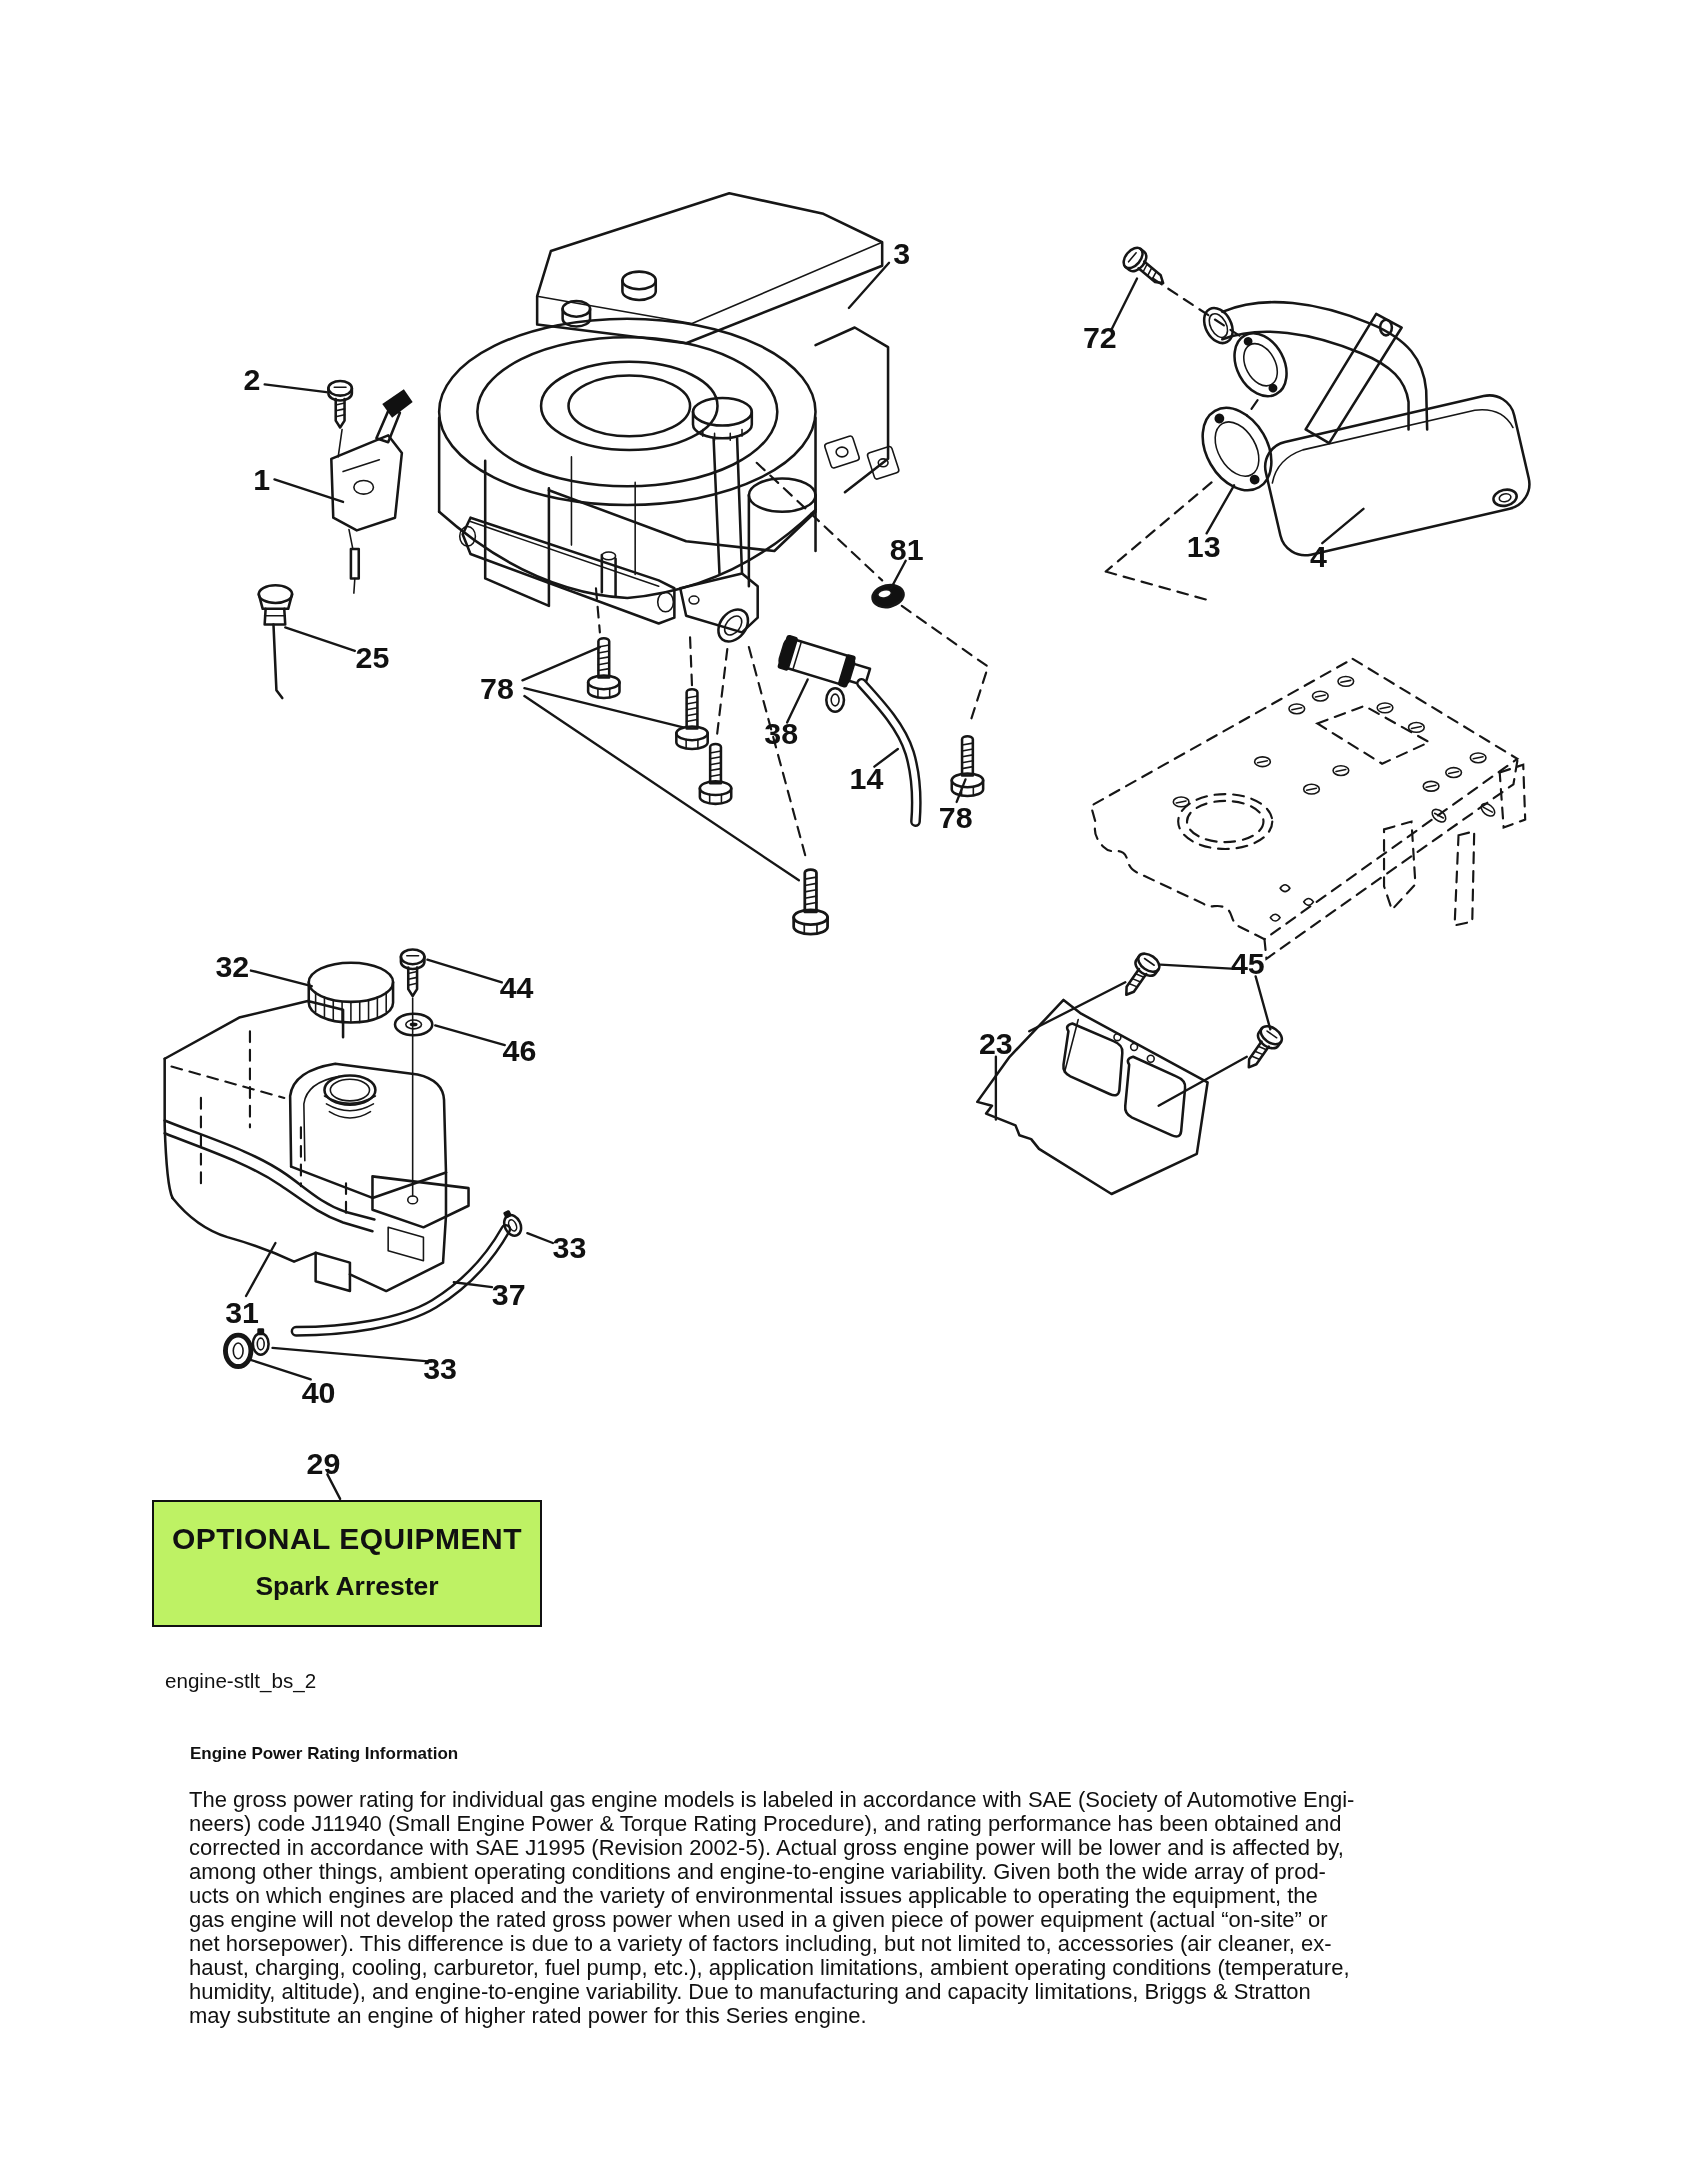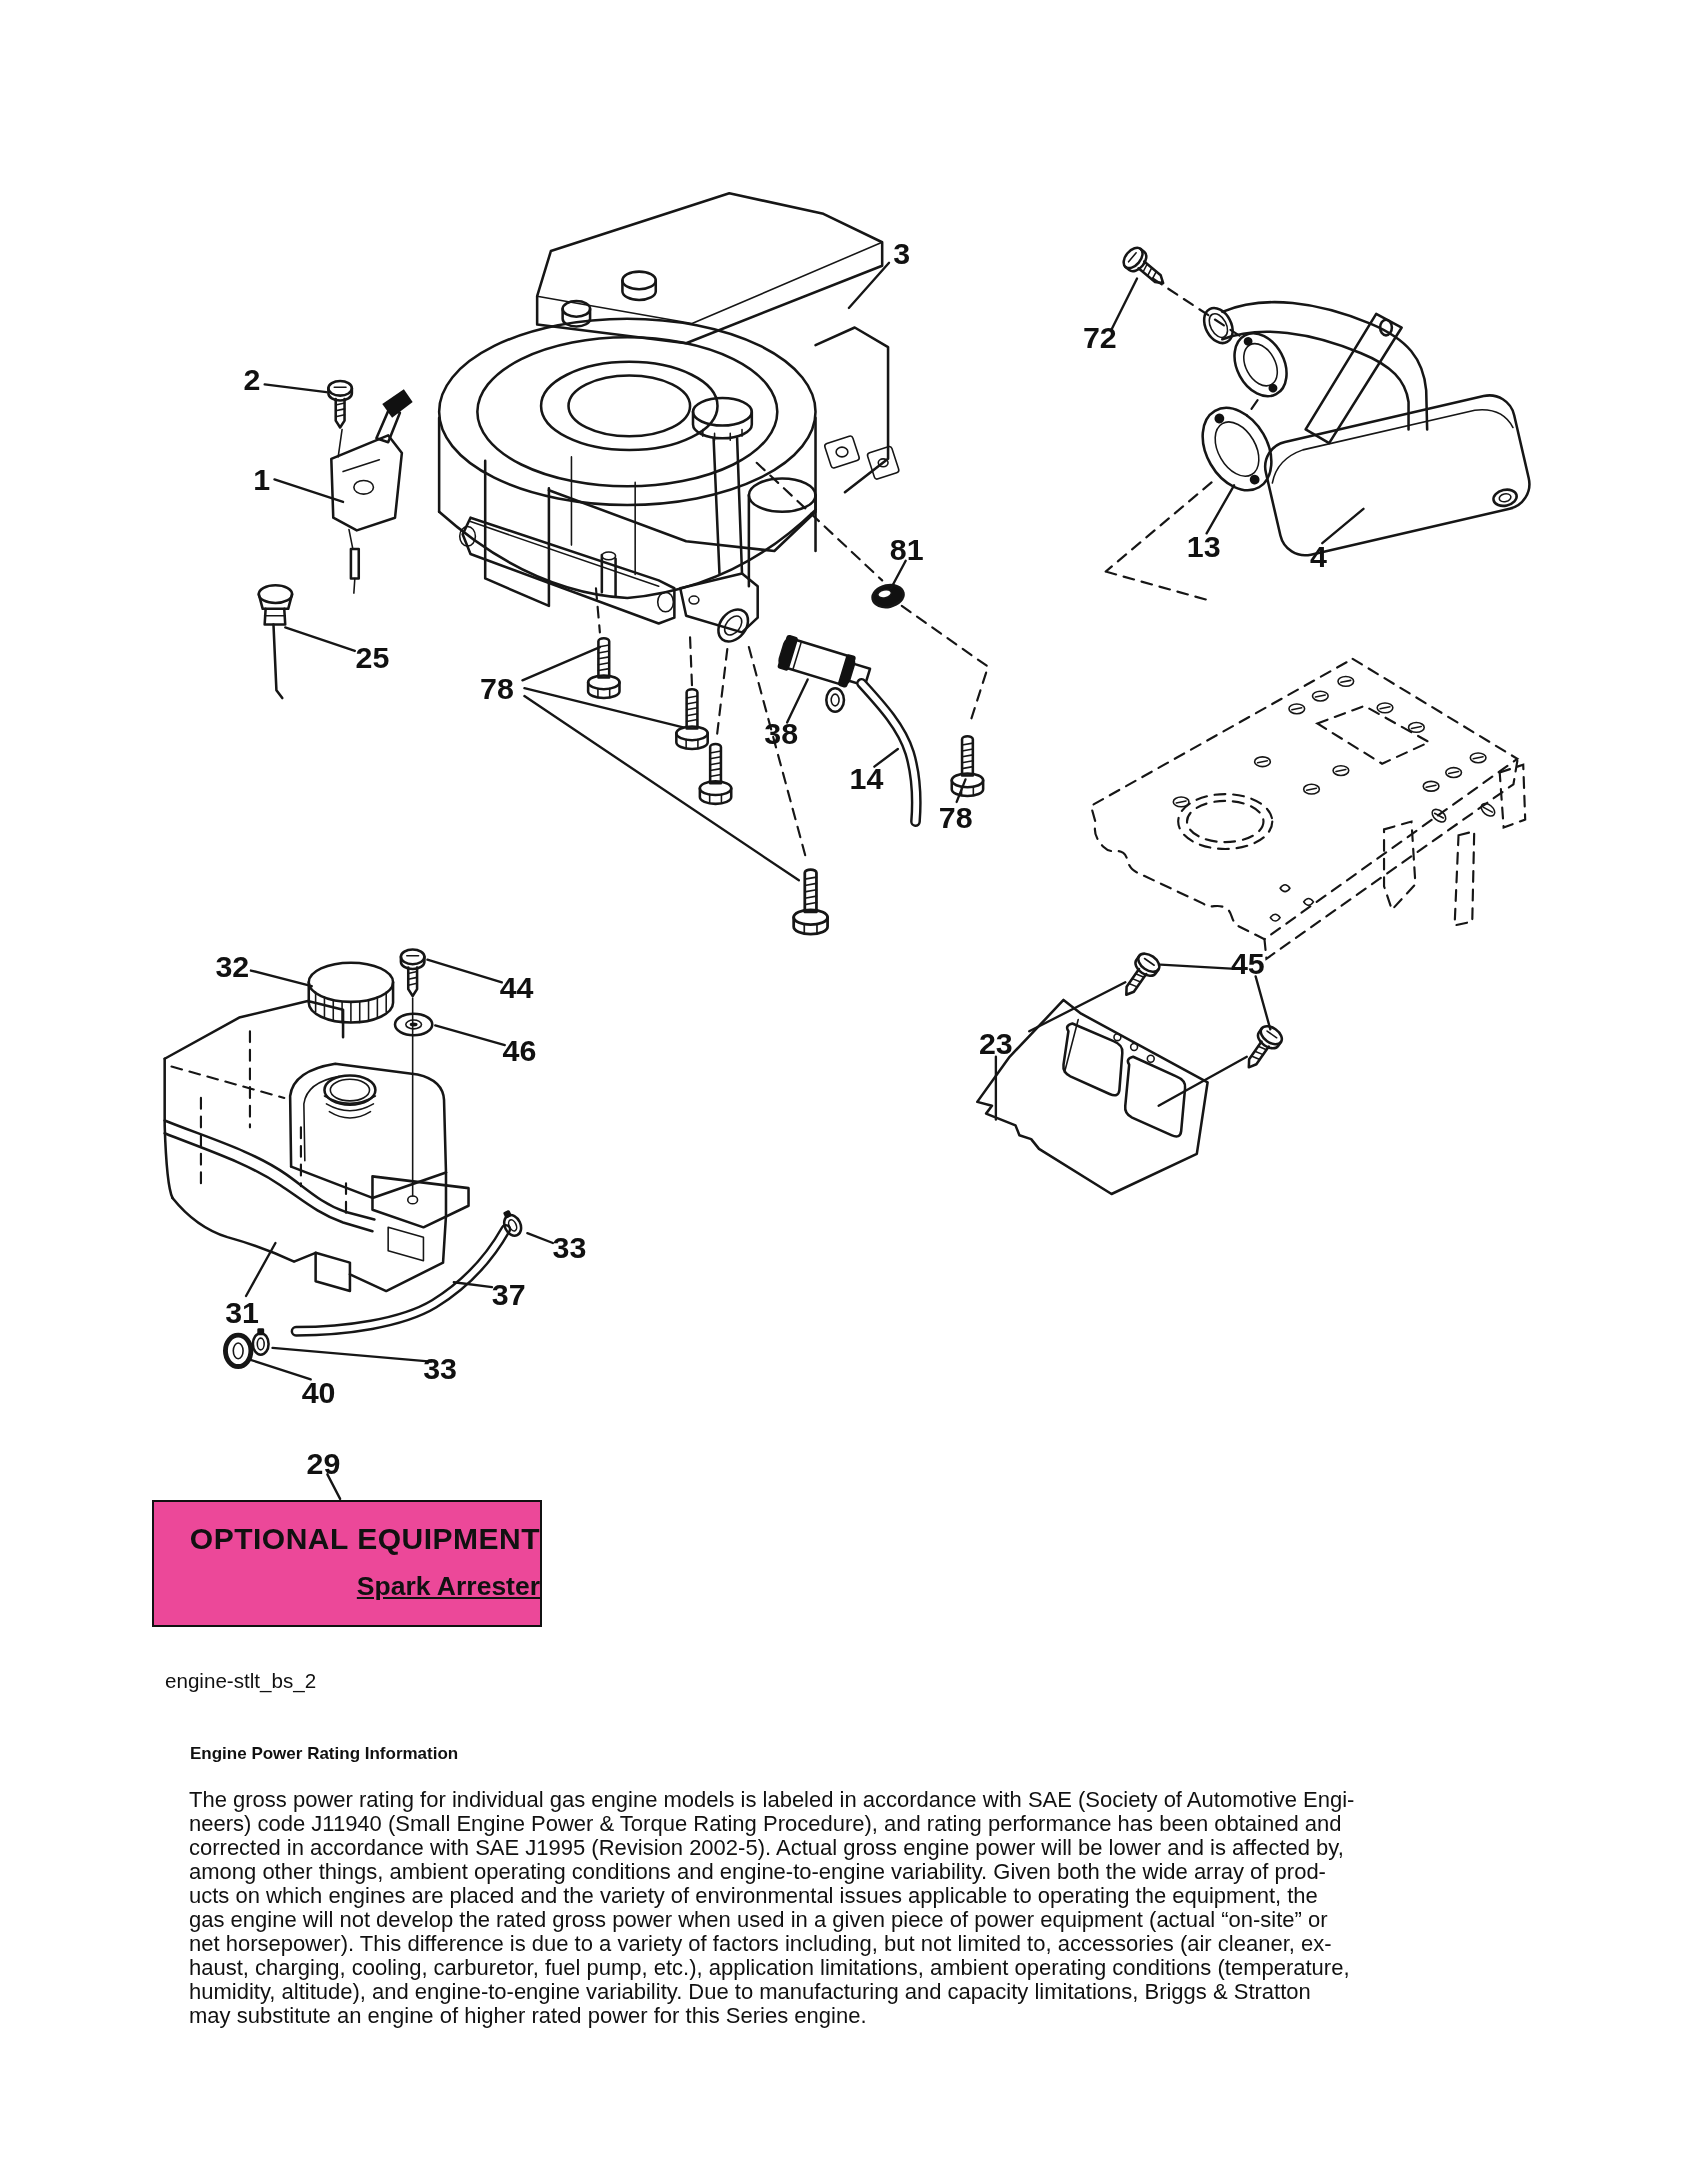--- a/index.html
+++ b/index.html
@@ -9,23 +9,23 @@
   svg *{vector-effect:none;}
   .ln{stroke:#161616;fill:none;stroke-width:2.6;stroke-linecap:round;stroke-linejoin:round;}
   .thin{stroke:#161616;fill:none;stroke-width:1.6;stroke-linecap:round;stroke-linejoin:round;}
   .tube{stroke:#161616;fill:none;stroke-width:11;stroke-linecap:round;}
   .tubecore{stroke:#ffffff;fill:none;stroke-width:6;stroke-linecap:round;}
   .dash{stroke:#161616;fill:none;stroke-width:2.2;stroke-dasharray:11 8;stroke-linecap:round;}
   .fillb{fill:#111;stroke:none;}
   .leader{stroke:#161616;fill:none;stroke-width:2.4;stroke-linecap:round;}
   .callout{font-family:"Liberation Sans",sans-serif;font-size:31px;font-weight:bold;fill:#111;}
   .optbox{position:absolute;left:152px;top:1500px;width:386px;height:123px;
-          border:2.9px solid #111;text-align:right;background:#ec4899;}
+          border:2.9px solid #111;text-align:center;background:#bef264;}
   .optbox .t1{margin-top:19.6px;font-size:30px;font-weight:bold;letter-spacing:0.5px;}
-  .optbox .t2{margin-top:15.7px;font-size:26.5px;font-weight:bold;text-decoration:underline;}
+  .optbox .t2{margin-top:15.7px;font-size:26.5px;font-weight:bold;}
   .caption{position:absolute;left:165px;top:1653px;font-size:20.6px;margin-top:16px;}
   .info-head{position:absolute;left:190px;top:1744px;font-size:17px;font-weight:bold;}
   .info-body{position:absolute;left:189px;top:1788px;width:1333px;font-size:22px;
              line-height:24px;white-space:pre-line;}
 </style>
 </head>
 <body>
 
 <div class="page">
 

